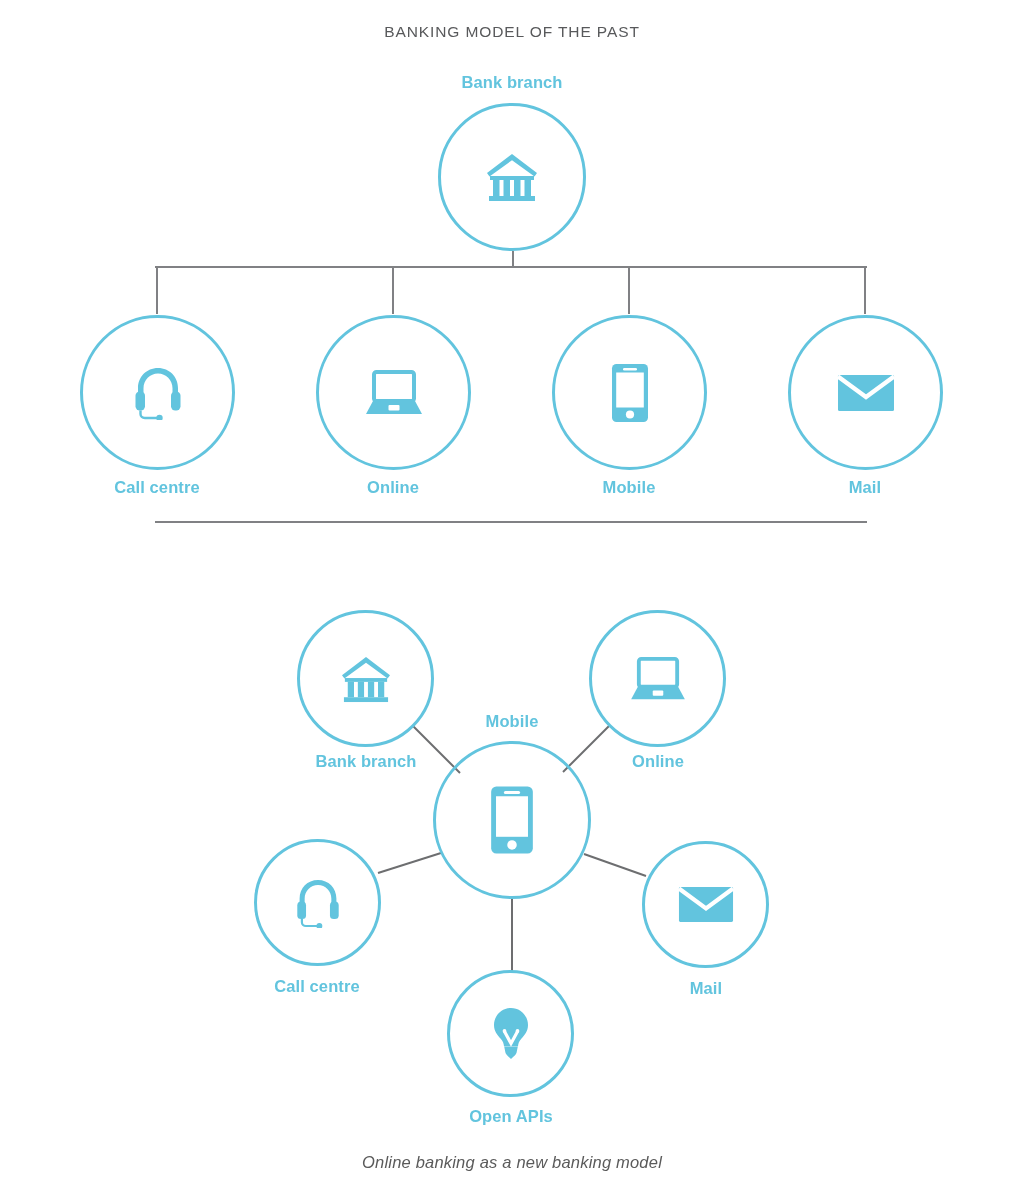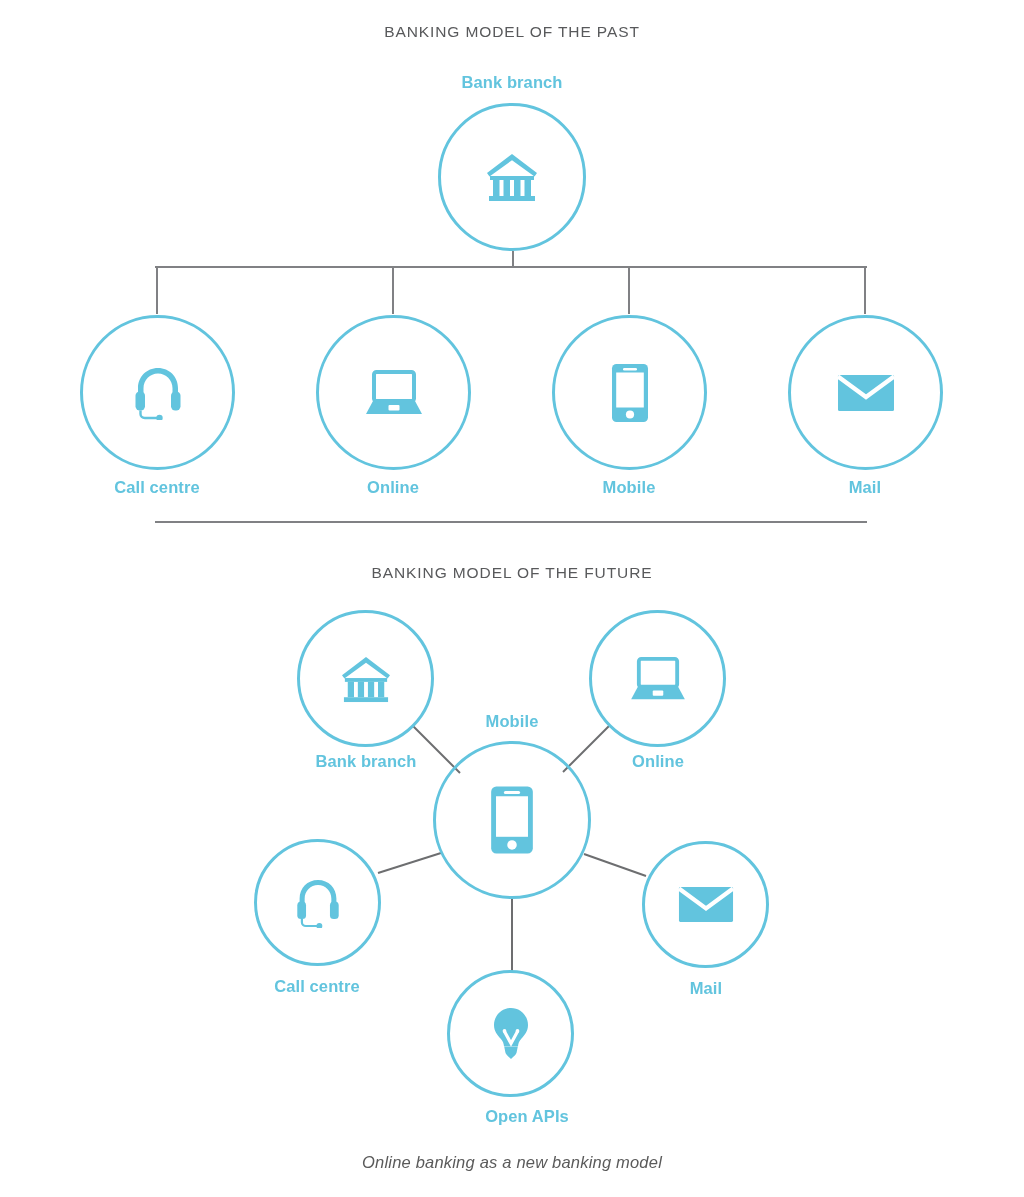--- a/index.html
+++ b/index.html
@@ -156,21 +156,20 @@
       <svg width="58" height="42" viewBox="0 0 58 42">
         <rect x="1" y="3" width="56" height="36" rx="1.5" fill="#62c4de"></rect>
         <path d="M1 4.5 L29 25 L57 4.5" fill="none" stroke="#ffffff" stroke-width="4.4"></path>
       </svg>
     </div>
     <div class="node-label" style="left:715px; top:478px; width:300px;">Mail</div>
   </div>
 
   <div class="divider" style="left:155px; top:521px; width:712px; height:2px;"></div>
 
-  <div class="section-title" id="title-future">BANKING MODEL OF THE FUTURE</div>
 
   <svg width="1024" height="1197" style="position:absolute;left:0;top:0;pointer-events:none;">
     <line x1="413" y1="726" x2="460" y2="773" stroke="#6d6e70" stroke-width="2"></line>
     <line x1="609" y1="726" x2="563" y2="772" stroke="#6d6e70" stroke-width="2"></line>
     <line x1="378" y1="873" x2="441" y2="853" stroke="#6d6e70" stroke-width="2"></line>
     <line x1="646" y1="876" x2="584" y2="854" stroke="#6d6e70" stroke-width="2"></line>
     <line x1="512" y1="898" x2="512" y2="972" stroke="#6d6e70" stroke-width="2"></line>
   </svg>
 
   <div class="node">
@@ -243,18 +242,18 @@
     <div class="node-circle" style="left:447px; top:970px; width:127px; height:127px;"></div>
     <div class="icon-wrap" style="left:481px; top:1004px; width:59px; height:59px;">
       <svg width="40" height="54" viewBox="0 0 40 54">
         <path d="M20 1 C10.6 1 3 8.6 3 18 C3 24 6.3 28 9.5 31.5 C12 34.2 12.7 36.5 13 39.2 L27 39.2 C27.3 36.5 28 34.2 30.5 31.5 C33.7 28 37 24 37 18 C37 8.6 29.4 1 20 1 Z" fill="#62c4de"></path>
         <path d="M13.2 39.5 L26.8 39.5 L25.6 45.5 C25.2 47.5 23 49 20 52 C17 49 14.8 47.5 14.4 45.5 Z" fill="#62c4de"></path>
         <path d="M13.5 24.5 L20 36.5 L26.5 24.5" fill="none" stroke="#ffffff" stroke-width="3.2" stroke-linejoin="miter"></path>
         <circle cx="13.5" cy="24" r="1.9" fill="#ffffff"></circle>
         <circle cx="26.5" cy="24" r="1.9" fill="#ffffff"></circle>
       </svg>
     </div>
-    <div class="node-label" style="left:377px; top:1107px; width:300px;">Open APIs</div>
+    <div class="node-label" style="left:361px; top:1107px; width:300px;">Open APIs</div>
   </div>
 
   <div class="caption">Online banking as a new banking model</div>
 
 </div>
 
 </body></html>

